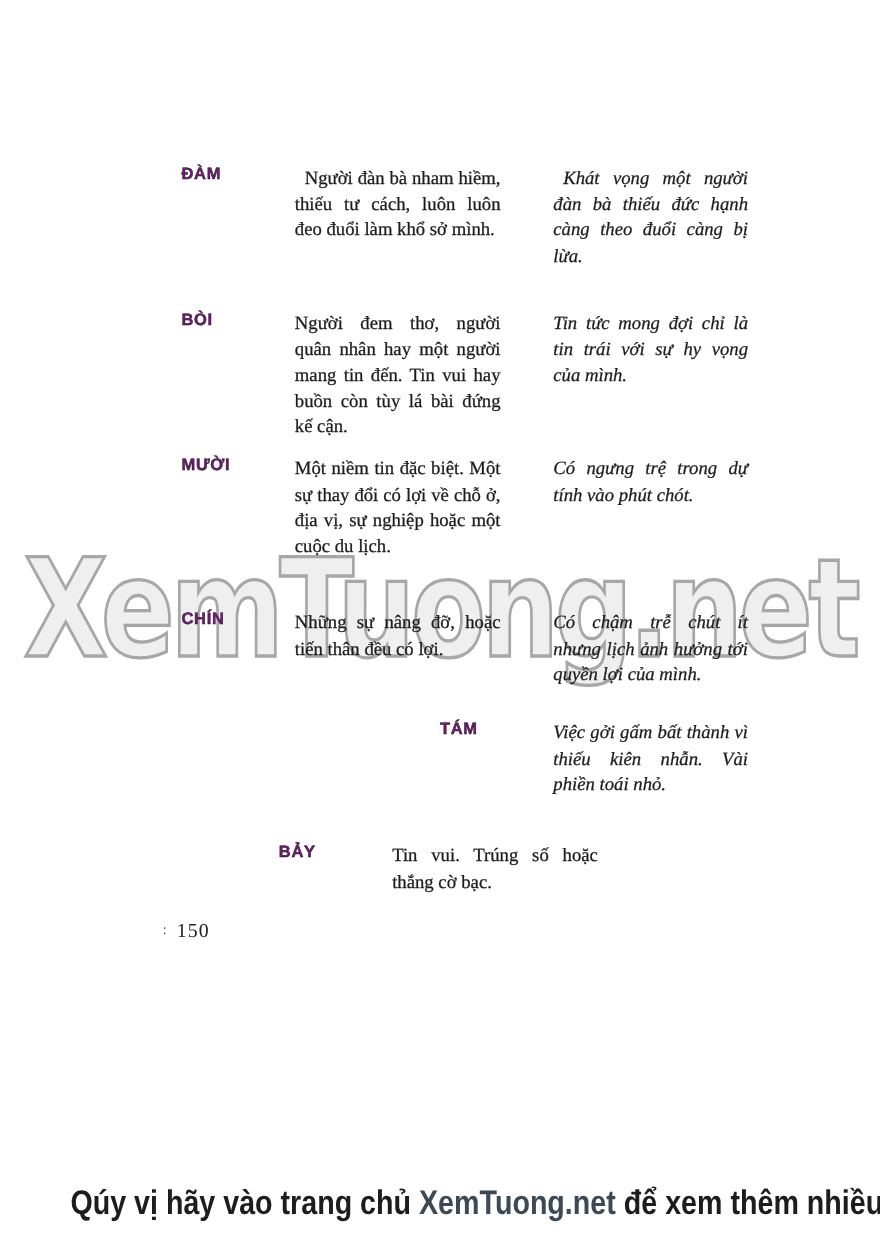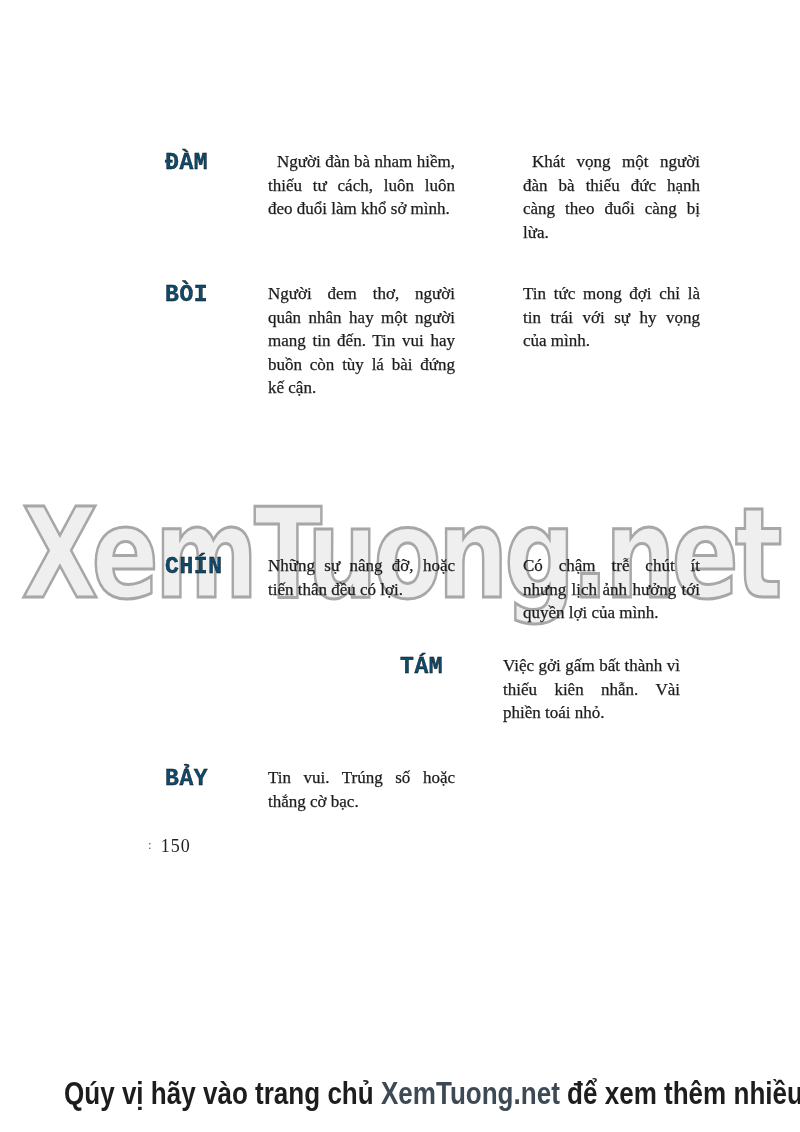--- a/index.html
+++ b/index.html
@@ -17,38 +17,38 @@
     font-size:124px; line-height:1; letter-spacing:-5px; white-space:nowrap;
     color:rgba(241,241,241,0.95);
     -webkit-text-stroke:3px #a7a7a7;
     text-shadow:0 0 1px #bbbbbb;
     z-index:0;
   }
 
   .row { position:absolute; left:165px; width:515px; display:flex; z-index:1; }
   .lbl {
     flex:0 0 103px; width:103px;
-    font-family:Liberation Mono, monospace; font-weight:bold;
-    font-size:23px; letter-spacing:0.6px; color:#0c4a6e;
+    font-family:Liberation Sans, sans-serif; font-weight:bold;
+    font-size:15px; letter-spacing:0.6px; color:#701a75;
     -webkit-text-stroke:0.4px #121212;
   }
-  .c1 { flex:0 0 187px; width:187px; margin-right:68px; }
-  .c2 { flex:0 0 177px; width:177px; }
+  .c1 { flex:0 0 187px; width:187px; margin-right:48px; }
+  .c2 { flex:0 0 177px; width:177px;font-style:italic; }
   .txt {
     font-size:17px; line-height:23.5px; text-align:justify;
     color:#1c1c1c; -webkit-text-stroke:0.25px #1c1c1c;
   }
   .indent { text-indent:9px; }
 
   #row0 { top:150px; }
   #row1 { top:282px; }
   #row2 { top:414px; }
   #row3 { top:554px; }
   #row4 { top:654px;justify-content:flex-end; }
-  #row5 { top:766px; }
+  #row5 { top:766px;justify-content:center; }
 
   .pagenum-wrap {
     position:absolute; left:148px; top:836px; z-index:1;
     font-size:18px; color:#222222; letter-spacing:1px;text-align:center;
   }
   .pagenum-mark { color:#555555; font-size:13px; margin-right:8px; vertical-align:3px; }
 
   .footer {
     position:absolute; left:0; right:0; bottom:20px; z-index:1;
     text-align:center; white-space:nowrap;
@@ -70,20 +70,25 @@
     <div class="c1 txt indent">Người đàn bà nham hiềm, thiếu tư cách, luôn luôn đeo đuổi làm khổ sở mình.</div>
     <div class="c2 txt indent">Khát vọng một người đàn bà thiếu đức hạnh càng theo đuổi càng bị lừa.</div>
   </div>
 
   <div class="row" id="row1">
     <div class="lbl">BÒI</div>
     <div class="c1 txt">Người đem thơ, người quân nhân hay một người mang tin đến. Tin vui hay buồn còn tùy lá bài đứng kế cận.</div>
     <div class="c2 txt">Tin tức mong đợi chỉ là tin trái với sự hy vọng của mình.</div>
   </div>
 
+  <div class="row" id="row2">
+    <div class="lbl">MƯỜI</div>
+    <div class="c1 txt">Một niềm tin đặc biệt. Một sự thay đổi có lợi về chỗ ở, địa vị, sự nghiệp hoặc một cuộc du lịch.</div>
+    <div class="c2 txt">Có ngưng trệ trong dự tính vào phút chót.</div>
+  </div>
 
   <div class="row" id="row3">
     <div class="lbl">CHÍN</div>
     <div class="c1 txt">Những sự nâng đỡ, hoặc tiến thân đều có lợi.</div>
     <div class="c2 txt">Có chậm trễ chút ít nhưng lịch ảnh hưởng tới quyền lợi của mình.</div>
   </div>
 
   <div class="row" id="row4">
     <div class="lbl">TÁM</div>
     <div class="c2 txt">Việc gởi gấm bất thành vì thiếu kiên nhẫn. Vài phiền toái nhỏ.</div>

